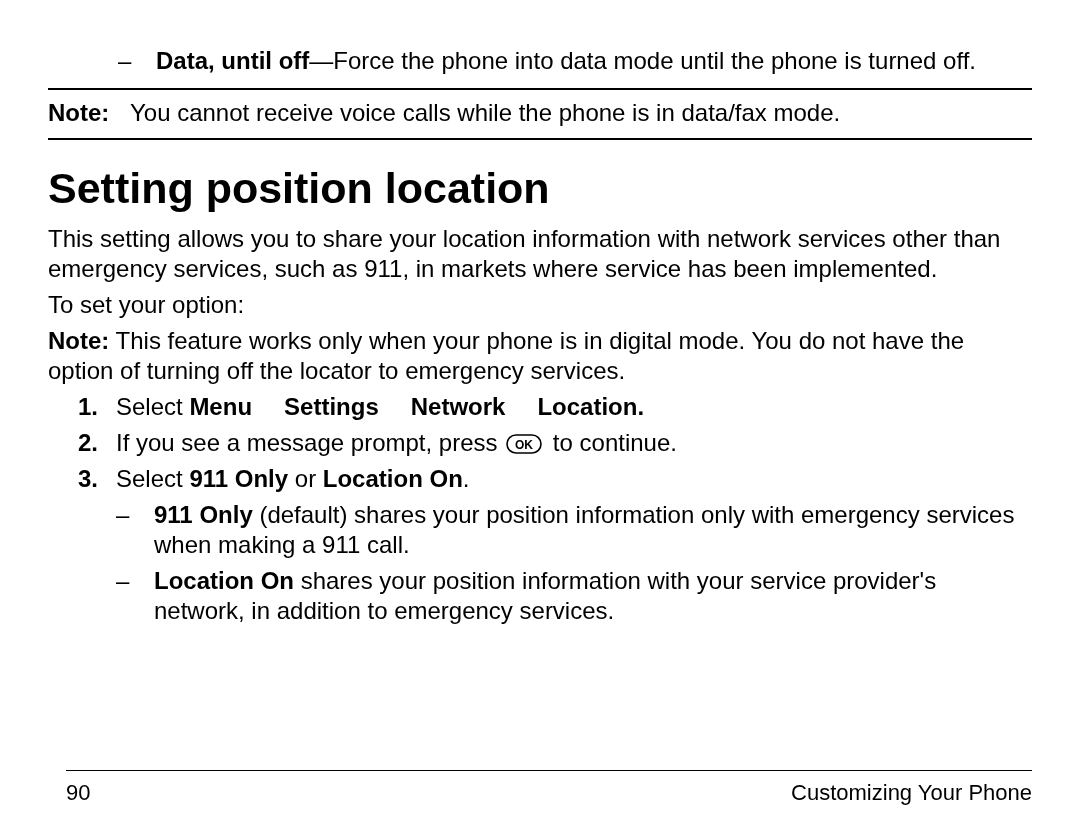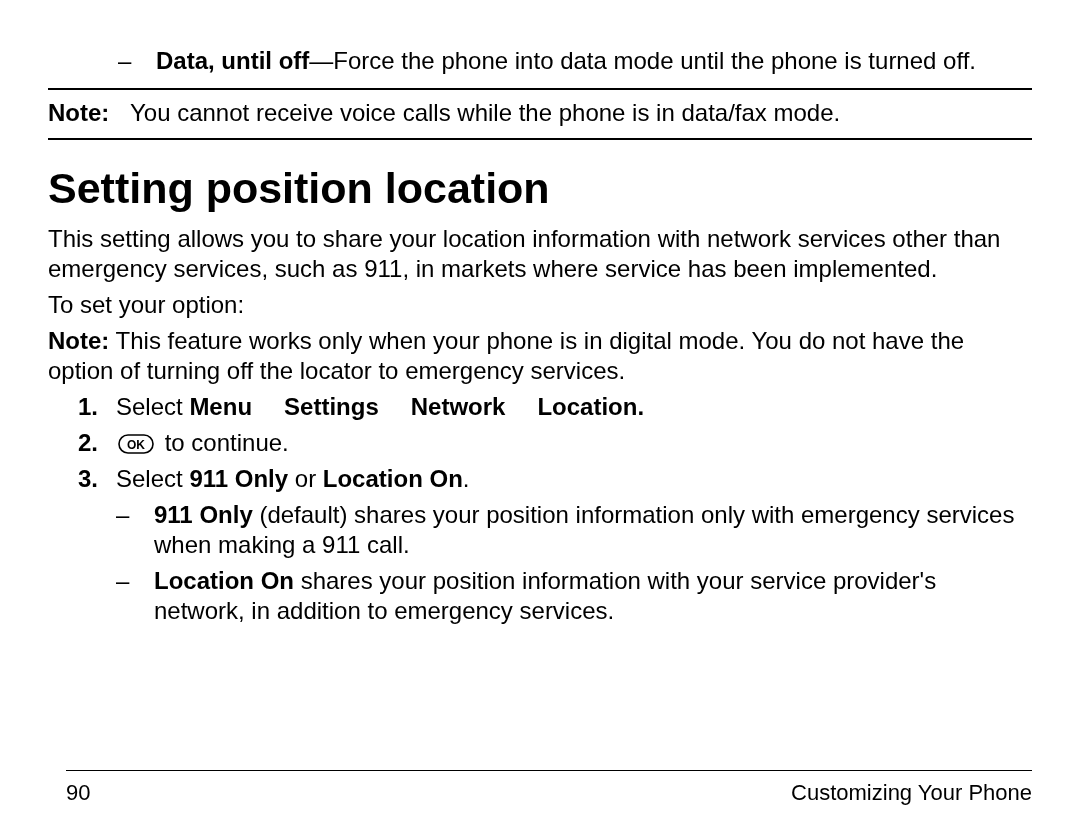--- a/index.html
+++ b/index.html
@@ -120,20 +120,21 @@
   <div class="num-row">
     <div class="num-label">1.</div>
     <div class="num-body">
       <span>Select </span><span class="menu-path"><span>Menu</span><span class="arrow-gap"></span><span>Settings</span><span class="arrow-gap"></span><span>Network</span><span class="arrow-gap"></span><span>Location.</span></span>
     </div>
   </div>
 
   <div class="num-row">
     <div class="num-label">2.</div>
     <div class="num-body">
+      <span>If you see a message prompt, press </span>
       <span class="ok-icon">
         <svg width="36" height="20" viewBox="0 0 36 20">
           <rect x="1" y="1" width="34" height="18" rx="9" ry="9" fill="none" stroke="#000" stroke-width="1.6"></rect>
           <text x="18" y="14.5" text-anchor="middle" font-family="Arial, Helvetica, sans-serif" font-size="12" font-weight="700">OK</text>
         </svg>
       </span>
       <span> to continue.</span>
     </div>
   </div>
 

